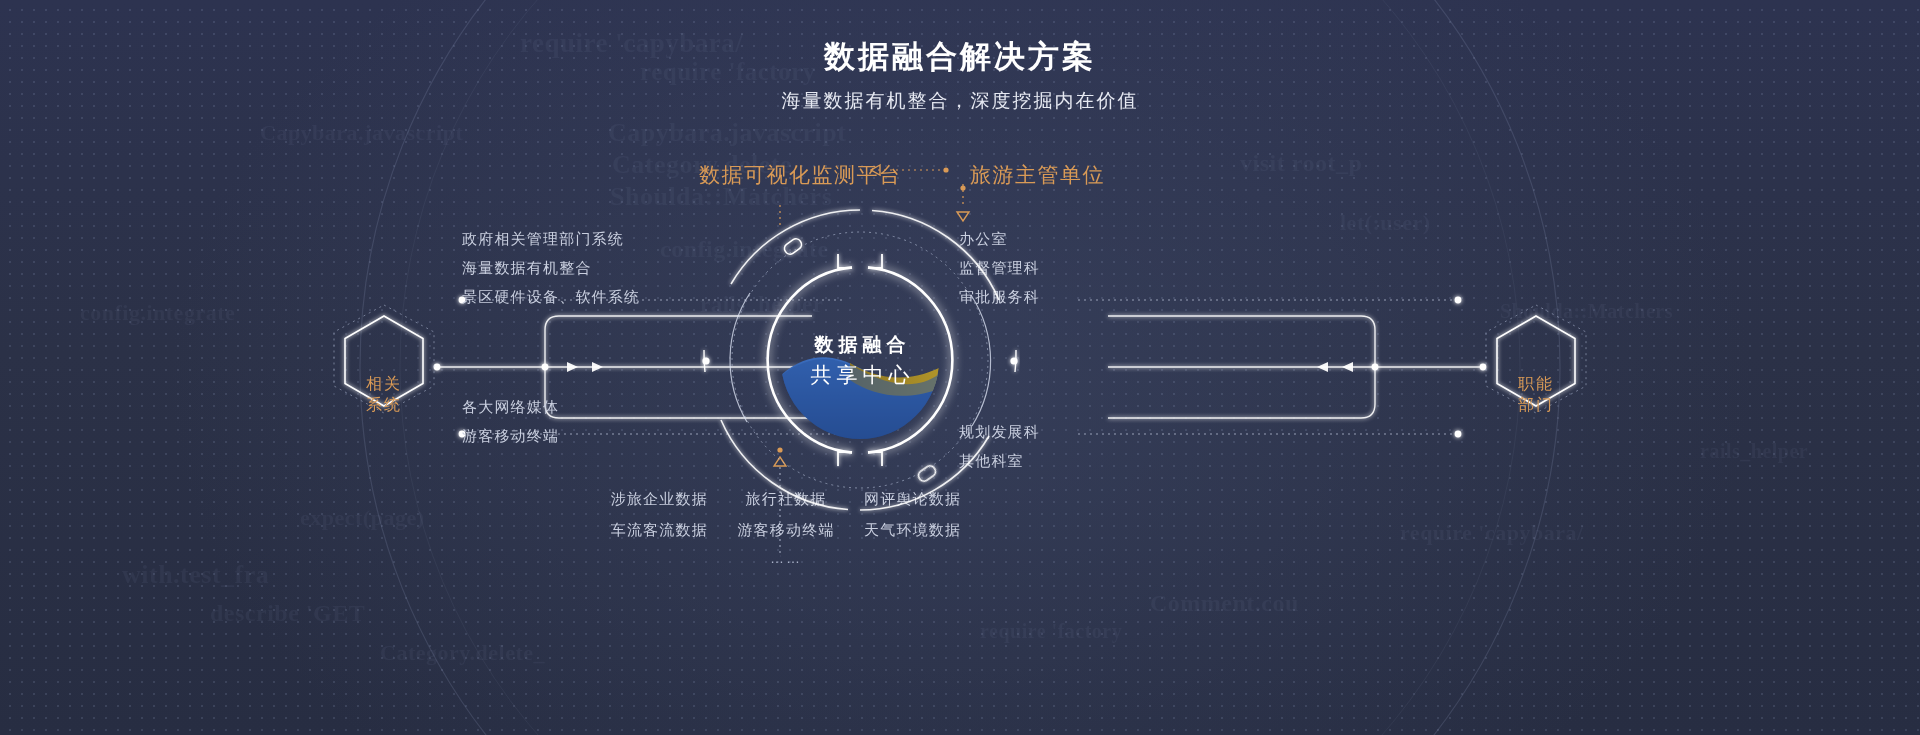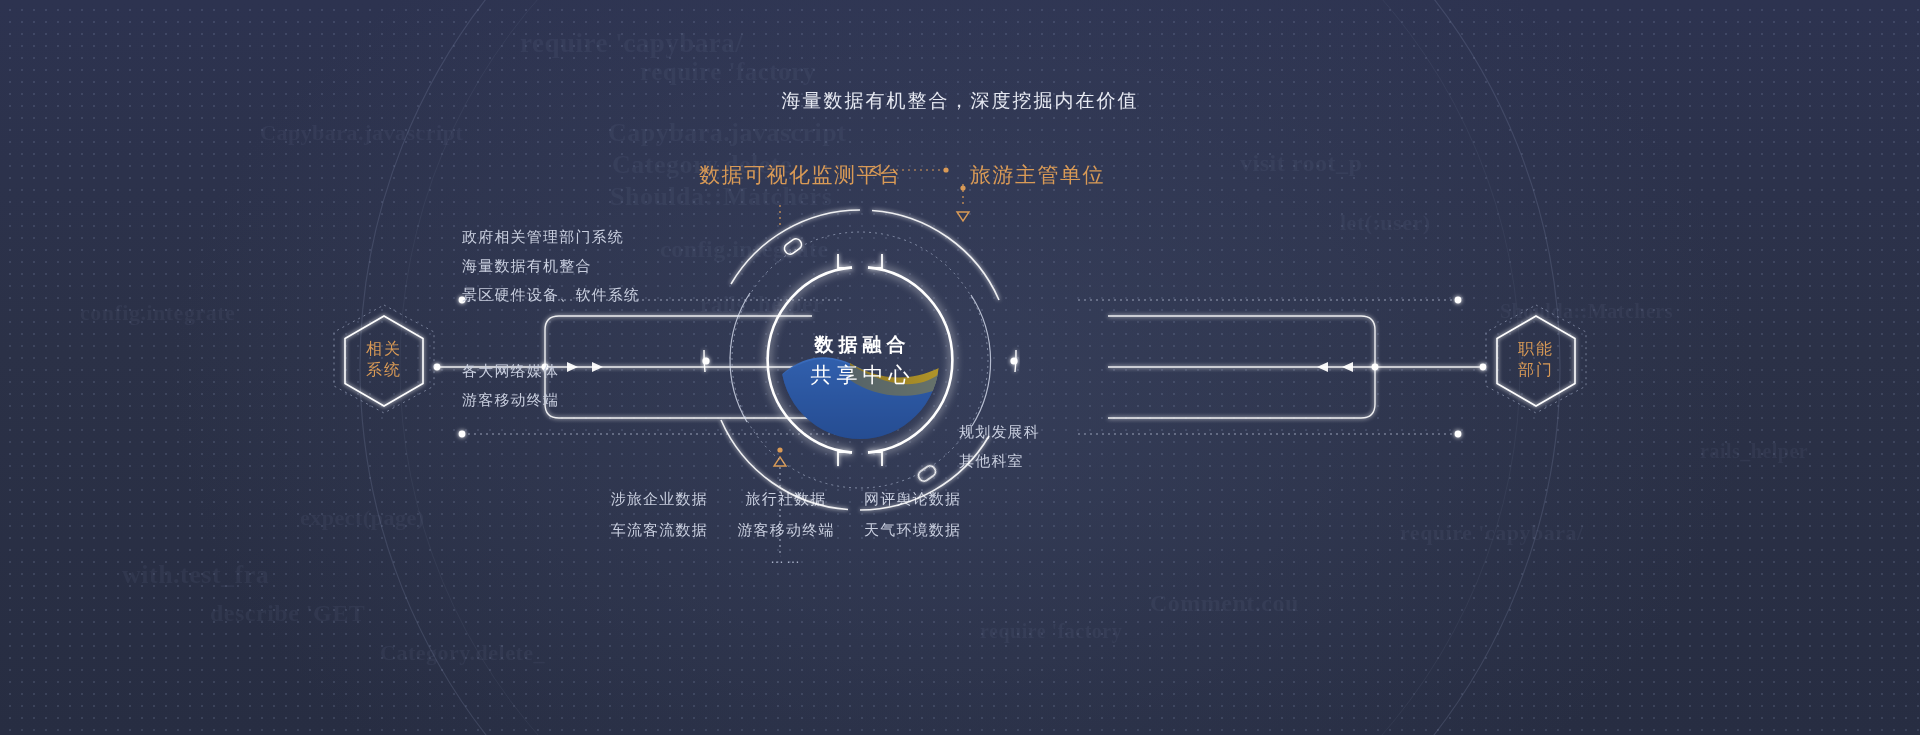--- a/index.html
+++ b/index.html
@@ -48,22 +48,22 @@
   .lbl-ovt{
     position:absolute;font-size:21px;letter-spacing:1.5px;color:#d99a56;white-space:nowrap;
   }
   #ov-left{left:699px;top:161px;}
   #ov-right{left:954px;top:161px;margin-left:16px;}
 
   .col{position:absolute;}
   .col .row{
     color:#c9cfdf;font-size:15px;letter-spacing:1.2px;white-space:nowrap;line-height:29px;
   }
-  #left-top{left:462px;top:224px;font-family:Liberation Mono, monospace;}
-  #left-bot{left:462px;top:356px;}
+  #left-top{left:462px;top:224px;}
+  #left-bot{left:462px;top:392px;}
   #right-top{left:959px;top:224px;}
   #right-bot{left:959px;top:374px;margin-top:43px;}
   #right-top,#right-bot{left:959px;}
   .rcol{left:959px;}
 
   
   #bottom-data{
     position:absolute;left:596px;top:468px;width:380px;
     display:grid;grid-template-columns:repeat(3,1fr);
     row-gap:8px;column-gap:0px;margin-top:19px;
@@ -76,21 +76,21 @@
     color:#aab2c8;font-size:14px;letter-spacing:2px;
   }
 
   
   .hexwrap{position:absolute;width:106px;height:112px;}
   #hex-left{left:331px;top:303px;}
   #hex-right{left:1483px;top:303px;}
   .hexwrap svg{position:absolute;left:0;top:0;}
   .hextext{
     position:absolute;inset:0;display:flex;flex-direction:column;
-    align-items:center;justify-content:center;
+    align-items:center;justify-content:flex-end;
     color:#d99a56;font-size:16px;line-height:21px;letter-spacing:2px;font-weight:400;
   }
 
   
   #center{
     position:absolute;left:700px;top:200px;width:320px;height:320px;
   }
   #center svg{position:absolute;left:0;top:0;}
   #core-label{
     position:absolute;left:0;top:0;width:320px;height:320px;
@@ -215,35 +215,41 @@
     </g>
 
     <g fill="#ffffff" stroke="none" opacity=".95">
       <path d="M 567 362 L 578 367 L 567 372 Z"></path>
       <path d="M 592 362 L 603 367 L 592 372 Z"></path>
       <path d="M 1353 362 L 1342 367 L 1353 372 Z"></path>
       <path d="M 1328 362 L 1317 367 L 1328 372 Z"></path>
     </g>
   </svg>
 
+  <div class="ttl">数据融合解决方案</div>
   <div class="sub">海量数据有机整合，深度挖掘内在价值</div>
 
   <div class="lbl-ovt" id="ov-left">数据可视化监测平台</div>
   <div class="lbl-ovt" id="ov-right">旅游主管单位</div>
 
   <div class="col" id="left-top">
     <div class="row">政府相关管理部门系统</div>
     <div class="row">海量数据有机整合</div>
     <div class="row">景区硬件设备、软件系统</div>
   </div>
   <div class="col" id="left-bot">
     <div class="row">各大网络媒体</div>
     <div class="row">游客移动终端</div>
   </div>
 
+  <div class="col rcol" id="right-top">
+    <div class="row">办公室</div>
+    <div class="row">监督管理科</div>
+    <div class="row">审批服务科</div>
+  </div>
   <div class="col rcol" id="right-bot">
     <div class="row">规划发展科</div>
     <div class="row">其他科室</div>
   </div>
 
   <div id="bottom-data">
     <div class="cell">涉旅企业数据</div>
     <div class="cell">旅行社数据</div>
     <div class="cell">网评舆论数据</div>
     <div class="cell">车流客流数据</div>

